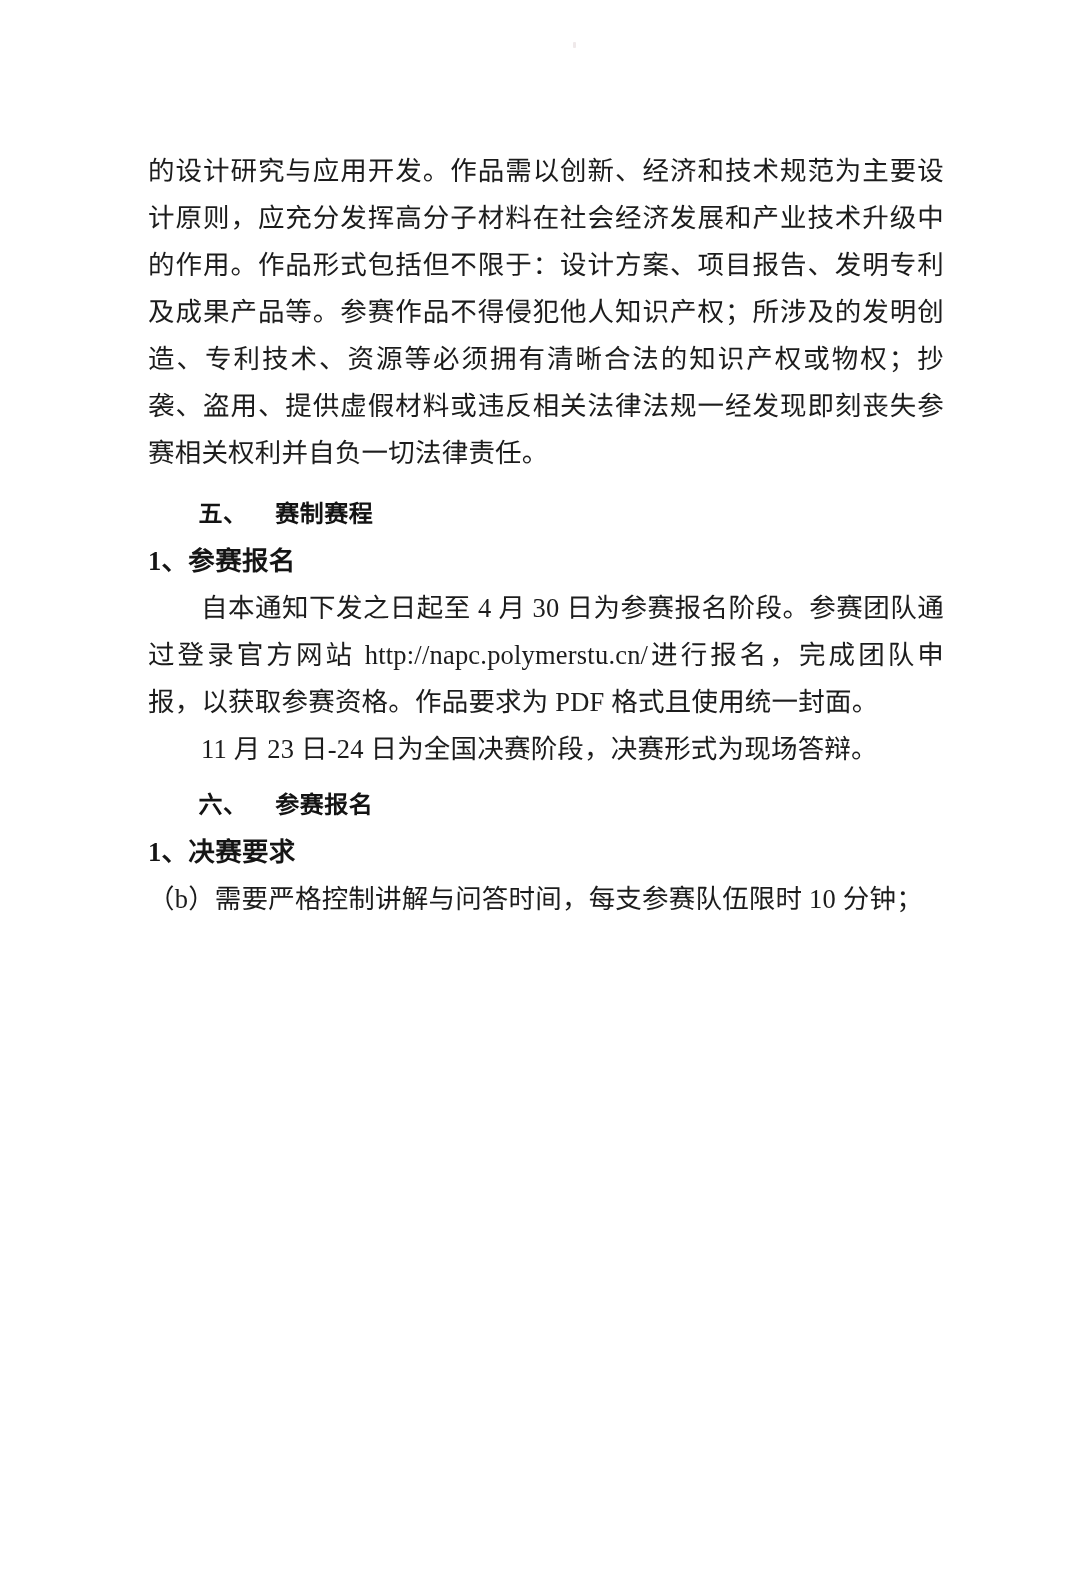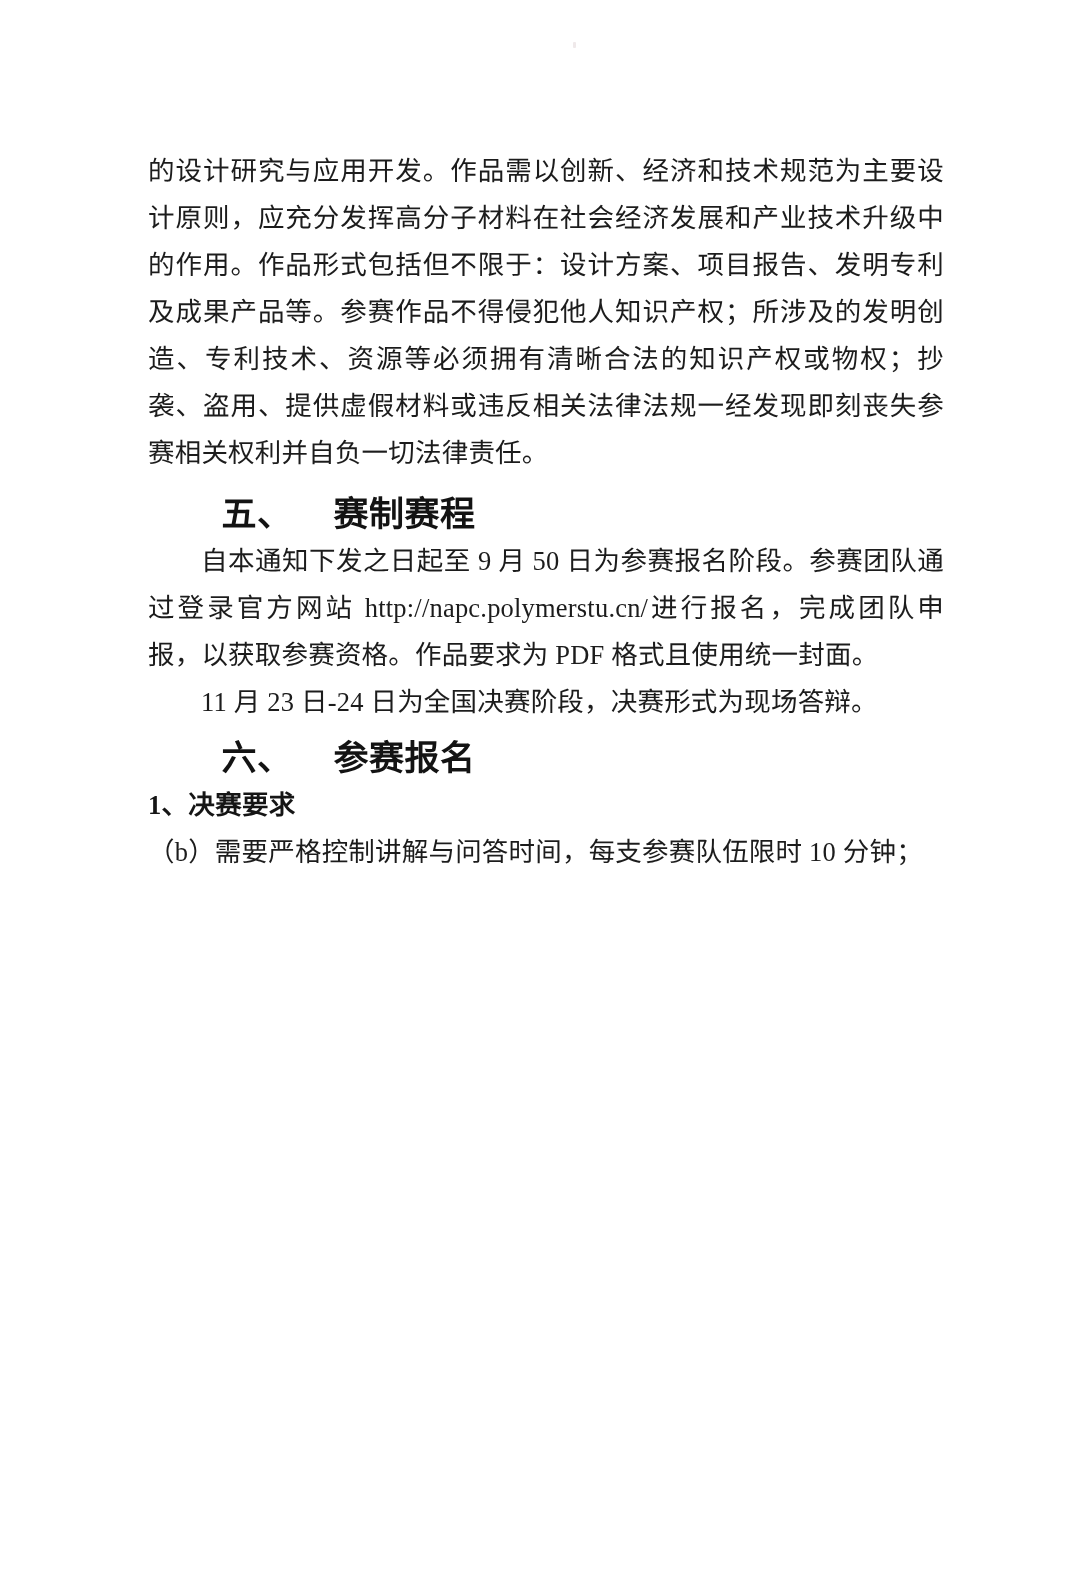--- a/index.html
+++ b/index.html
@@ -37,21 +37,21 @@
     margin: 0;
     color: #1c1c1c;
   }
   .para.indent2 {
     text-indent: 2em;
   }
   .para.flush {
     text-indent: 0;
   }
   .heading-major {
-    font-size: 35px;
+    font-size: 24px;
     line-height: 47px;
     font-weight: bold;
     margin: 0;
     padding-left: 2.1em;
     letter-spacing: 0.5px;
     color: #131313;
   }
   .heading-major .num {
     display: inline-block;
     min-width: 3.2em;
@@ -113,21 +113,22 @@
   <div class="content">
 
     <p class="para flush">的设计研究与应用开发。作品需以创新、经济和技术规范为主要设计原则，应充分发挥高分子材料在社会经济发展和产业技术升级中的作用。作品形式包括但不限于：设计方案、项目报告、发明专利及成果产品等。参赛作品不得侵犯他人知识产权；所涉及的发明创造、专利技术、资源等必须拥有清晰合法的知识产权或物权；抄袭、盗用、提供虚假材料或违反相关法律法规一经发现即刻丧失参赛相关权利并自负一切法律责任。</p>
 
     <div class="gap-md"></div>
 
     <h2 class="heading-major">
       <span class="num">五、</span><span>赛制赛程</span>
     </h2>
 
-    <p class="para indent2">自本通知下发之日起至 9 月 50 日为参赛报名阶段。参赛团队通过登录官方网站 http://napc.polymerstu.cn/进行报名，完成团队申报，以获取参赛资格。作品要求为 PDF 格式且使用统一封面。</p>
+    <h3 class="heading-minor">1、参赛报名</h3>
+    <p class="para indent2">自本通知下发之日起至 4 月 30 日为参赛报名阶段。参赛团队通过登录官方网站 http://napc.polymerstu.cn/进行报名，完成团队申报，以获取参赛资格。作品要求为 PDF 格式且使用统一封面。</p>
 
 
     <p class="para indent2">11 月 23 日-24 日为全国决赛阶段，决赛形式为现场答辩。</p>
 
     <div class="gap-sm"></div>
 
     <h2 class="heading-major">
       <span class="num">六、</span><span>参赛报名</span>
     </h2>
 

